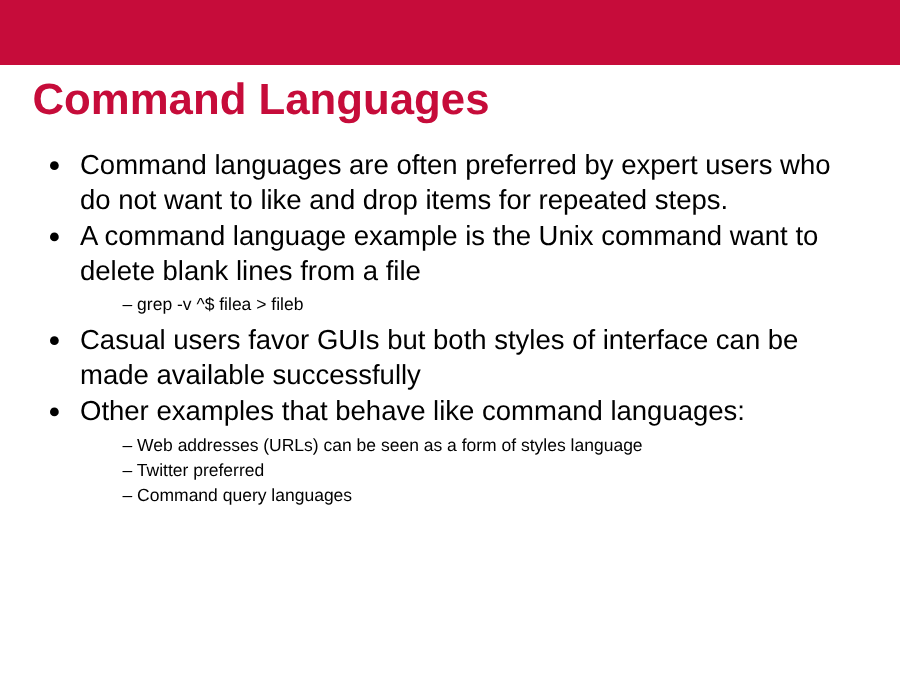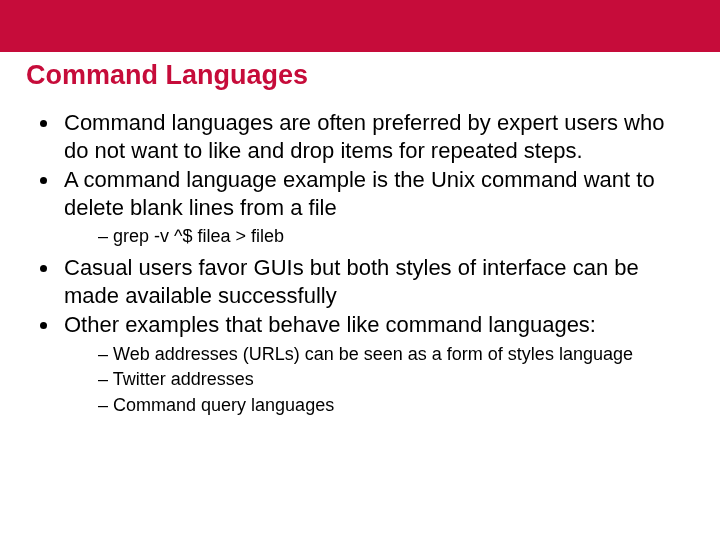--- a/index.html
+++ b/index.html
@@ -14,42 +14,42 @@
   .banner {
     width: 100%;
     height: 52px;
     background: #c60c3a;
   }
   .content {
     padding: 8px 26px 0 26px;
   }
   h1.title {
     margin: 0 0 18px 0;
-    font-size: 27px;
+    font-size: 35px;
     font-weight: bold;
     color: #c60c3a;
   }
   ul.top {
     margin: 0;
     padding-left: 34px;
     list-style-type: disc;
   }
   ul.top > li {
     font-size: 22px;
     line-height: 1.25;
     margin-bottom: 2px;
     padding-left: 4px;
   }
   ul.sub {
     margin: 4px 0 6px 0;
     padding-left: 34px;
     list-style: none;
   }
   ul.sub > li {
-    font-size: 18px;
+    font-size: 14px;
     line-height: 1.3;
     margin-bottom: 2px;
     text-indent: -14px;
     padding-left: 14px;
   }
   ul.sub > li::before {
     content: "–  ";
   }
 </style>
 </head>
@@ -66,18 +66,18 @@
       <span>A command language example is the Unix command want to delete blank lines from a file</span>
       <ul class="sub">
         <li>grep -v ^$ filea &gt; fileb</li>
       </ul>
     </li>
     <li>Casual users favor GUIs but both styles of interface can be made available successfully</li>
     <li>
       <span>Other examples that behave like command languages:</span>
       <ul class="sub">
         <li>Web addresses (URLs) can be seen as a form of styles language</li>
-        <li>Twitter addresses</li>
+        <li>Twitter preferred</li>
         <li>Command query languages</li>
       </ul>
     </li>
   </ul>
 </div>
 
 </body></html>

